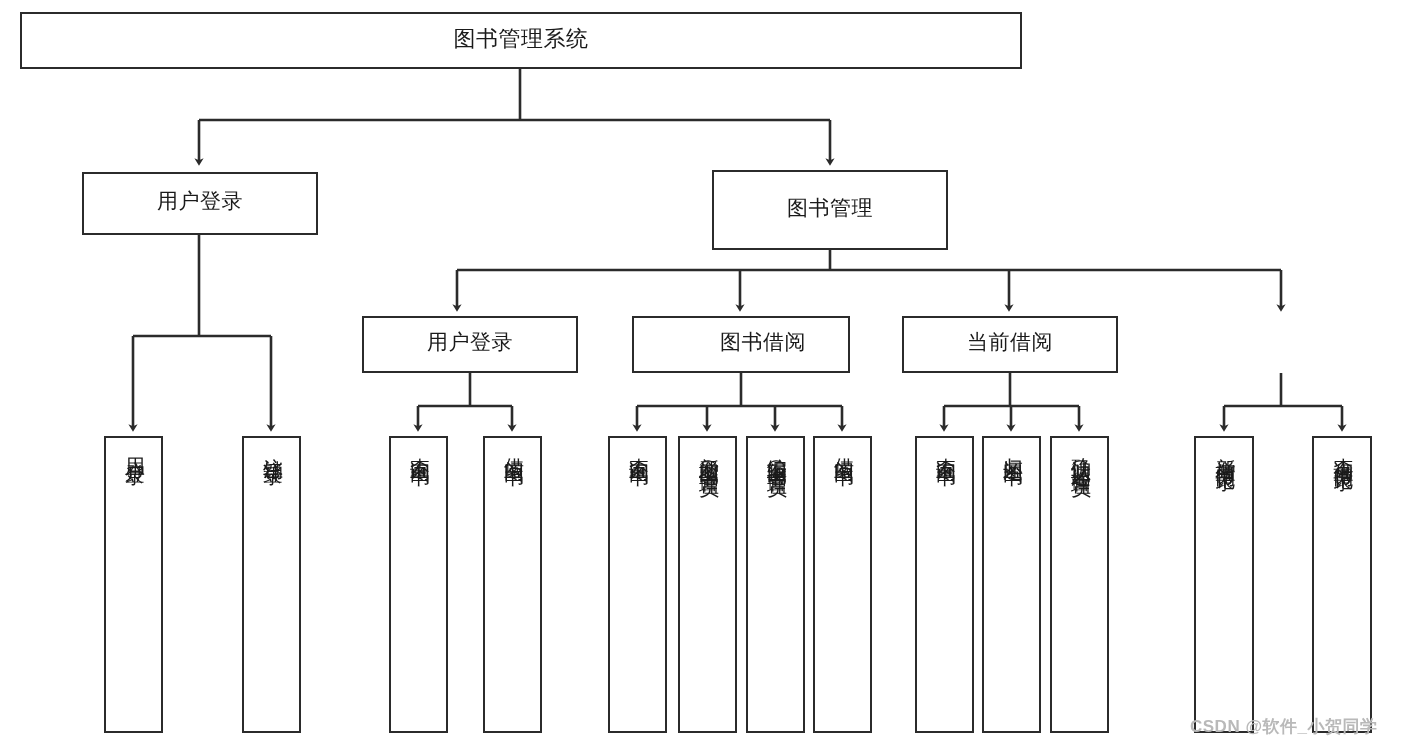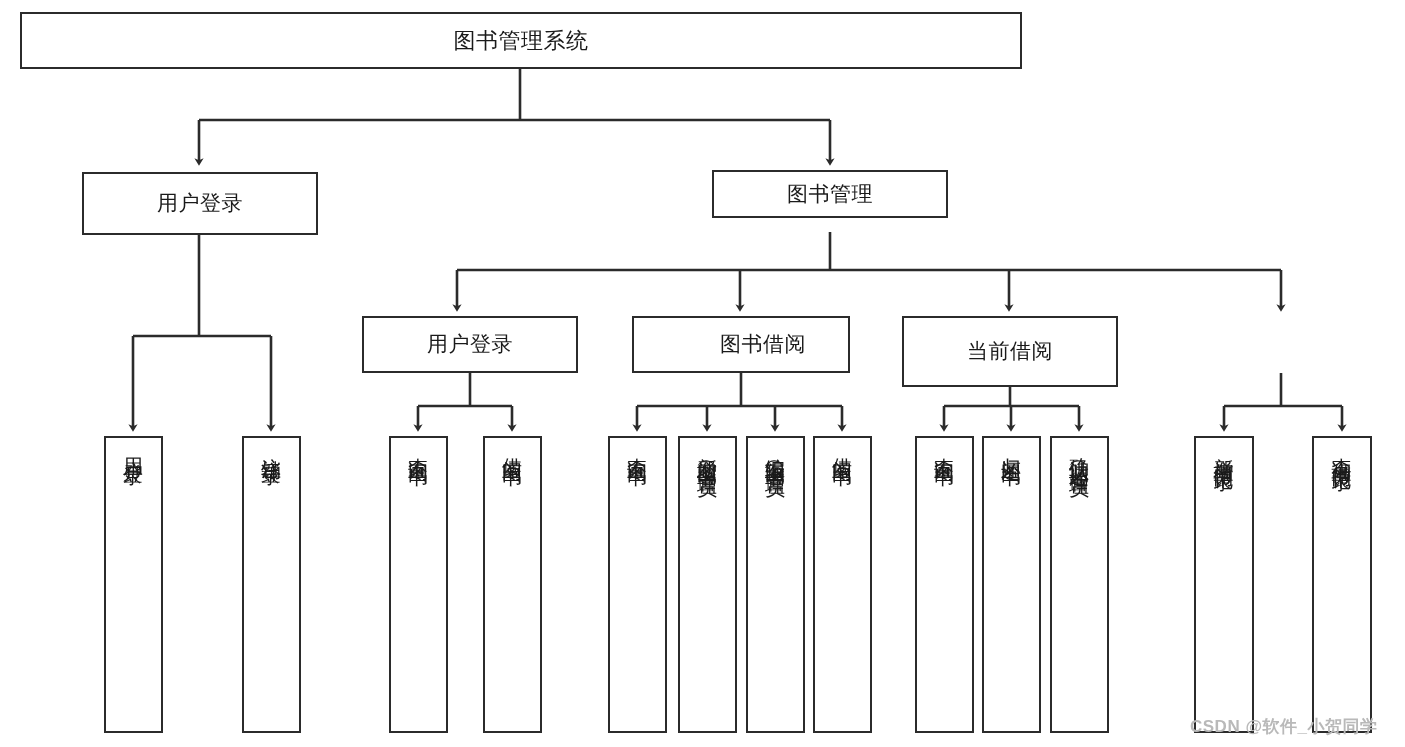--- a/index.html
+++ b/index.html
@@ -33,20 +33,21 @@
     display: flex;
     align-items: center;
     justify-content: center;
     color: #1a1a1a;
   }
   .node .label {
     font-size: 21px;
     line-height: 1.15;
     letter-spacing: 0.5px;
     white-space: nowrap;
+    font-family: Liberation Mono, monospace;
   }
   .node.vertical {
     align-items: flex-start;
     justify-content: center;
     padding-top: 4px;
   }
   .node.vertical .label {
     writing-mode: vertical-rl;
     text-orientation: upright;
     font-size: 20px;
@@ -121,31 +122,31 @@
     </g>
   </svg>
 
   <div class="node root" style="left:20px; top:12px; width:1002px; height:57px;">
     <span class="label">图书管理系统</span>
   </div>
 
   <div class="node" style="left:82px; top:172px; width:236px; height:63px;">
     <span class="label">用户登录</span>
   </div>
-  <div class="node" style="left:712px; top:170px; width:236px; height:48px;">
+  <div class="node" style="left:712px; top:170px; width:236px; height:80px;">
     <span class="label">图书管理</span>
   </div>
 
   <div class="node" style="left:362px; top:316px; width:216px; height:57px;">
     <span class="label">用户登录</span>
   </div>
   <div class="node" style="left:632px; top:316px; width:218px; height:57px;padding-left:44px;">
     <span class="label">图书借阅</span>
   </div>
-  <div class="node" style="left:902px; top:316px; width:216px; height:71px;">
+  <div class="node" style="left:902px; top:316px; width:216px; height:57px;">
     <span class="label">当前借阅</span>
   </div>
 
   <div class="node vertical" style="left:104px; top:436px; width:59px; height:297px;">
     <span class="label">用户登录</span>
   </div>
   <div class="node vertical" style="left:242px; top:436px; width:59px; height:297px;">
     <span class="label">注销登录</span>
   </div>
 

